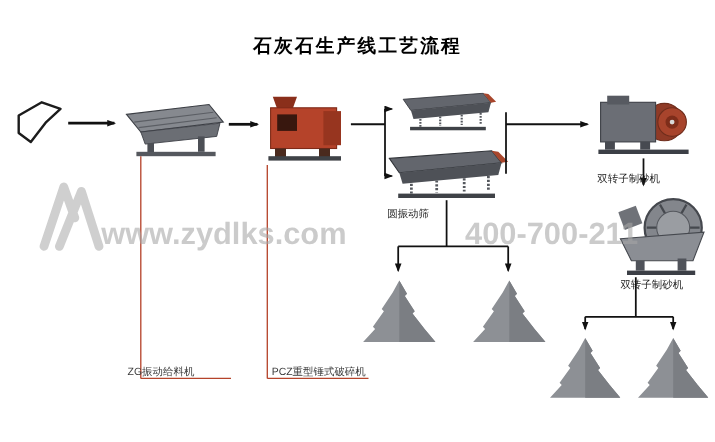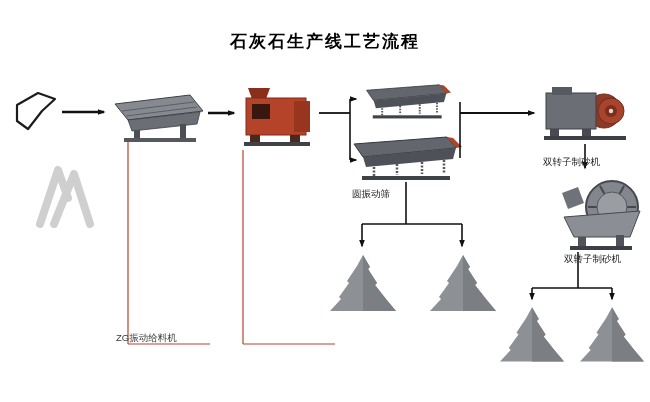--- a/index.html
+++ b/index.html
@@ -176,20 +176,25 @@
       <path d="M128,344 H210"></path>
       <path d="M243,150 V344"></path>
       <path d="M243,344 H335"></path>
     </g>
   </svg>
 
   <div class="watermark">
     <svg class="wm-logo" viewBox="0 0 62 78">
       <path d="M6,66 L24,12 L34,40 M20,66 L40,16 L56,66" fill="none" stroke="#adadad" stroke-width="8" stroke-linejoin="round" stroke-linecap="round"></path>
     </svg>
+    <div class="wm-contact">
+      <span>www.zydlks.com</span>
+      <span class="wm-phone">400-700-211</span>
+    </div>
   </div>
 
   <div class="lbl lbl-feeder">ZG振动给料机</div>
+  <div class="lbl lbl-crusher">PCZ重型锤式破碎机</div>
   <div class="lbl lbl-screen">圆振动筛</div>
   <div class="lbl lbl-sandmaker">双转子制砂机</div>
   <div class="lbl lbl-washer">双转子制砂机</div>
 
 </div>
 
 </body></html>

